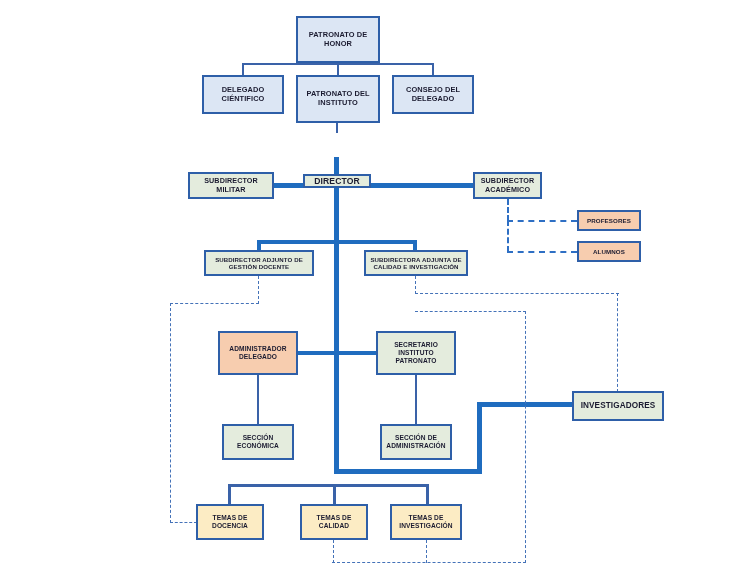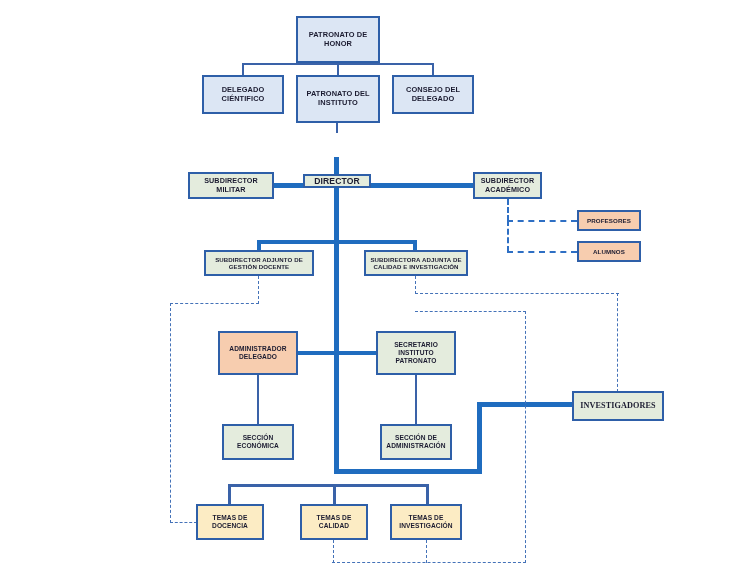--- a/index.html
+++ b/index.html
@@ -112,19 +112,19 @@
       <div class="node fill-green" style="left: 188px; top: 172px; width: 86px; height: 27px; font-size: 7.2px;">SUBDIRECTOR MILITAR</div>
       <div class="node fill-green" style="left: 473px; top: 172px; width: 69px; height: 27px; font-size: 7.2px;">SUBDIRECTOR ACADÉMICO</div>
       <div class="node fill-peach" style="left: 577px; top: 210px; width: 64px; height: 21px; font-size: 6.2px;">PROFESORES</div>
       <div class="node fill-peach" style="left: 577px; top: 241px; width: 64px; height: 21px; font-size: 6.2px;">ALUMNOS</div>
       <div class="node fill-green" style="left: 204px; top: 250px; width: 110px; height: 26px; font-size: 6.1px;">SUBDIRECTOR ADJUNTO DE GESTIÓN DOCENTE</div>
       <div class="node fill-green" style="left: 364px; top: 250px; width: 104px; height: 26px; font-size: 6.1px;">SUBDIRECTORA ADJUNTA DE CALIDAD E INVESTIGACIÓN</div>
       <div class="node fill-peach" style="left: 218px; top: 331px; width: 80px; height: 44px; font-size: 6.6px;">ADMINISTRADOR DELEGADO</div>
       <div class="node fill-green" style="left: 376px; top: 331px; width: 80px; height: 44px; font-size: 6.6px;">SECRETARIO INSTITUTO PATRONATO</div>
       <div class="node fill-green" style="left: 222px; top: 424px; width: 72px; height: 36px; font-size: 6.6px;">SECCIÓN ECONÓMICA</div>
       <div class="node fill-green" style="left: 380px; top: 424px; width: 72px; height: 36px; font-size: 6.6px;">SECCIÓN DE ADMINISTRACIÓN</div>
-      <div class="node fill-green" style="left: 572px; top: 391px; width: 92px; height: 30px; font-size: 8.2px; font-family: Liberation Serif, serif;">INVESTIGADORES</div>
+      <div class="node fill-green" style="left: 572px; top: 391px; width: 92px; height: 30px; font-size: 8.2px;">INVESTIGADORES</div>
       <div class="node fill-cream" style="left: 196px; top: 504px; width: 68px; height: 36px; font-size: 6.6px;">TEMAS DE DOCENCIA</div>
       <div class="node fill-cream" style="left: 300px; top: 504px; width: 68px; height: 36px; font-size: 6.6px;">TEMAS DE CALIDAD</div>
       <div class="node fill-cream" style="left: 390px; top: 504px; width: 72px; height: 36px; font-size: 6.6px;">TEMAS DE INVESTIGACIÓN</div>
     </div>
 
 </div>
 
 </body></html>

